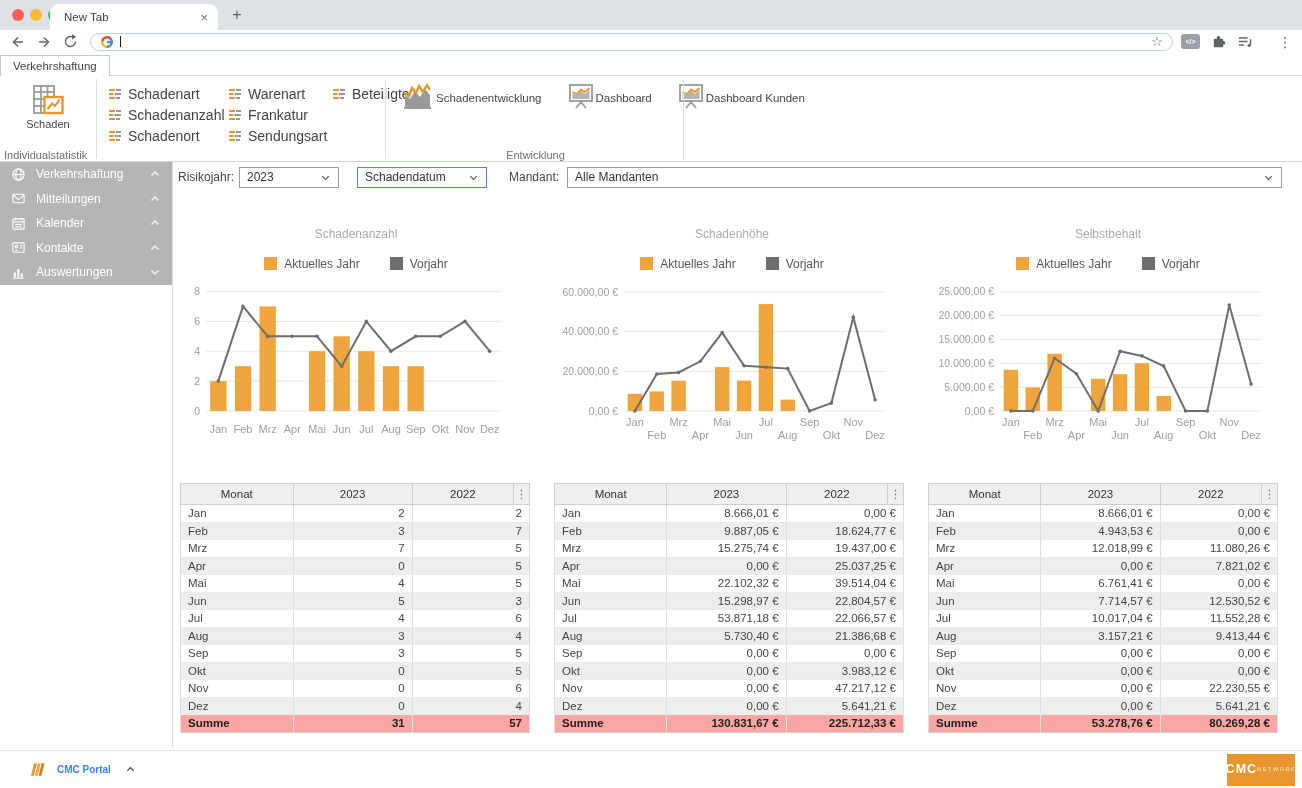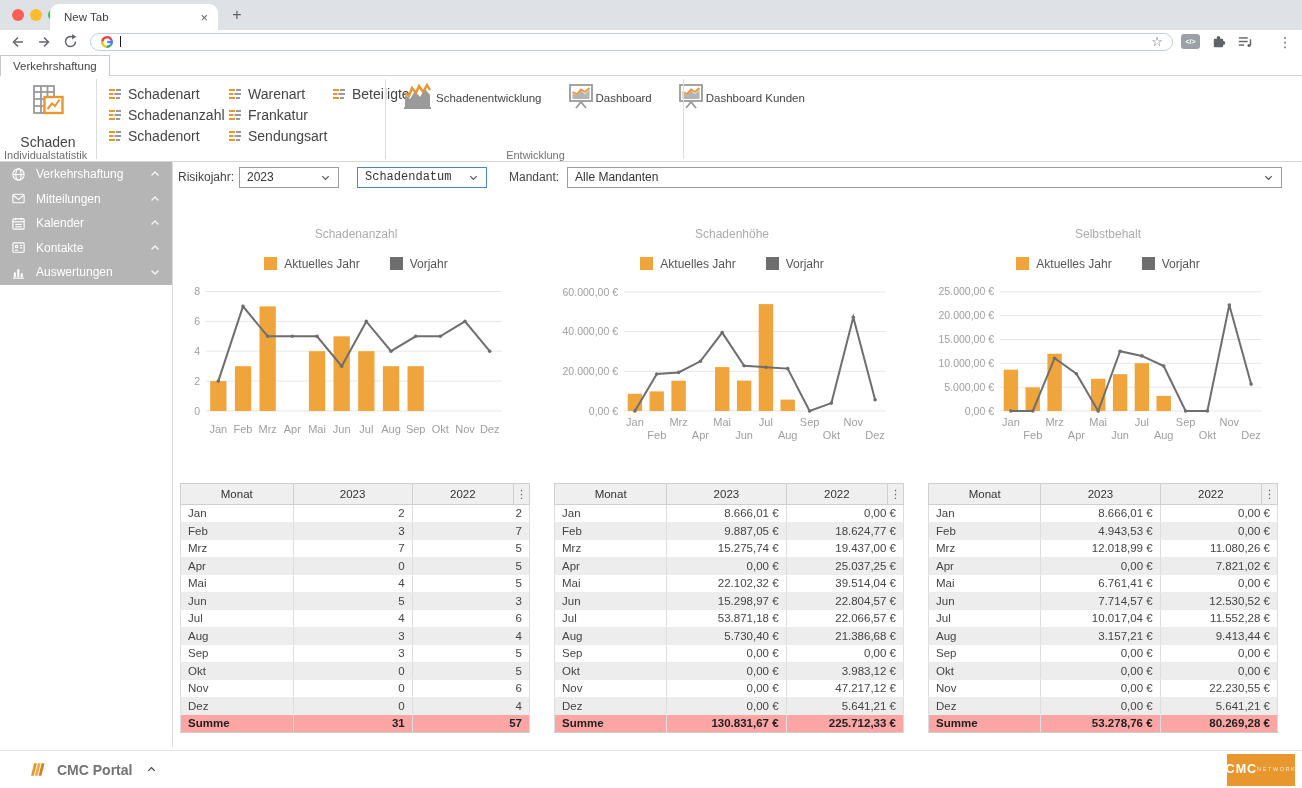--- a/index.html
+++ b/index.html
@@ -25,21 +25,21 @@
   .kebab { font-size:14px; color:#5f6368; margin-left:14px; line-height:1; }
 
   
   .ribbon { position:absolute; top:53px; left:0; right:0; height:109px; background:#fff; border-bottom:1px solid #d5d5d5; }
   .apptab { position:absolute; left:0; top:2px; height:21px; padding:0 12px; background:#fff; border:1px solid #c9c9c9; border-bottom:none; display:flex; align-items:center; font-size:11.5px; color:#444; z-index:2; }
   .tabline { position:absolute; top:22px; left:95px; right:0; border-top:1px solid #d5d5d5; }
   .rbody { position:absolute; top:23px; left:0; right:0; bottom:0; }
   .vsep { position:absolute; top:3px; height:80px; border-left:1px solid #ddd; }
   .rg1 { position:absolute; left:0; top:0; width:96px; height:86px; }
   .bigbtn { display:flex; flex-direction:column; align-items:center; padding-top:7px; }
-  .bigbtn .lbl { font-size:14px; color:#444; margin-top:16px; }
+  .bigbtn .lbl { font-size:11px; color:#444; margin-top:0; }
   .glabel { position:absolute; bottom:1px; font-size:11px; color:#707070; }
   .rg1 .glabel { left:4px;margin-top:24px; }
   .rg2 { position:absolute; left:102px; top:7px; display:flex; }
   .listcol { display:flex; flex-direction:column; margin-right:8px; }
   .listbtn { display:flex; align-items:center; height:21px; padding:0 6px; font-size:14px; color:#444; white-space:nowrap; }
   .listbtn span.txt { margin-left:6px; }
   .col1 { width:112px; } .col2 { width:96px; } .col3 { width:78px; }
   .rg3 { position:absolute; left:388px; top:0; width:295px; height:86px; }
   .rg3-btns { display:flex; justify-content:flex-start; padding:4px 0 0 12px; gap:24px; }
   .bigbtn2 { display:flex; flex-direction:row; align-items:center; }
@@ -53,21 +53,21 @@
   .sb-item .chv { margin-left:auto; opacity:.85; }
   .vdiv { position:absolute; left:172px; top:162px; height:585px; width:1px; background:#dcdcdc; }
 
   
   .main { position:absolute; left:173px; top:162px; right:0; bottom:38px; background:#fff; overflow:hidden; }
   .filters { display:flex; align-items:center; height:30px; padding-left:5px; font-size:12px; color:#444; }
   .flabel { white-space:nowrap; }
   .sel { border:1px solid #9b9b9b; background:#fff; height:21px; display:flex; align-items:center; padding:0 7px; font-size:12px; color:#333; }
   .sel .chv { margin-left:auto; }
   .sel1 { width:100px; margin-left:5px; }
-  .sel2 { width:130px; margin-left:18px; border:1.5px solid #4b86c6;font-family:Liberation Mono, monospace; }
+  .sel2 { width:130px; margin-left:18px; border:1.5px solid #4b86c6; }
   .sel3 { flex:1; margin-left:8px; margin-right:20px; }
   .mand { margin-left:22px; }
 
   .charts { display:flex; margin-top:35px; padding-left:7px; }
   .chart { width:352px; margin-right:24px; }
   .chart-title { text-align:center; font-size:12px; color:#ababab; height:16px; }
   .chart-legend { display:flex; justify-content:center; align-items:center; gap:30px; margin-top:13px; height:15px; font-size:12px; color:#555; }
   .leg-item { display:flex; align-items:center; gap:7px; }
   .leg-sw { width:13px; height:13px; display:inline-block; }
   .chart svg { margin-top:10px; }
@@ -76,21 +76,21 @@
   .dtable { width:352px; margin-right:24px; border-collapse:collapse; font-size:11.5px; }
   .dtable th { height:21px; background:#efefef; border:1px solid #cfcfcf; font-weight:400; color:#333; text-align:center; }
   .dtable td { height:17.5px; padding:1px 7px; color:#444; border-left:1px solid #ddd; border-right:1px solid #ddd; border-bottom:1px solid #ececec; }
   .dtable tr.alt td { background:#ededed; }
   .dtable td.num { text-align:right; }
   .dtable tr.sum td { font-weight:bold; color:#222; border-top:1px solid #cfcfcf; border-bottom:1px solid #cfcfcf; background:#fca5a5; }
 
   
   .footer { position:absolute; left:0; right:0; bottom:0; height:38px; background:#fff; border-top:1px solid #e3e3e3; display:flex; align-items:center; }
   .portal { display:flex; align-items:center; margin-left:28px; }
-  .portal .txt { font-size:14px; font-weight:bold; color:#737373; margin-left:10px; }
+  .portal .txt { font-size:10px; font-weight:bold; color:#3b82f6; margin-left:10px; }
   .portal .chv { margin-left:14px; }
   .cmcbox { margin-left:auto; margin-right:7px; width:68px; height:32px; background:#e8972e; display:flex; flex-direction:row; align-items:center; justify-content:center; line-height:1; }
   .cmcbox .t1 { color:#fff; font-weight:bold; font-size:12.5px; letter-spacing:1px; }
   .cmcbox .t2 { color:rgba(255,255,255,.8); font-size:5.5px; letter-spacing:1.6px; margin-top:1px; }
 </style>
 </head>
 <body>
 
 <div class="tabstrip">
   <span class="tl red"></span>

